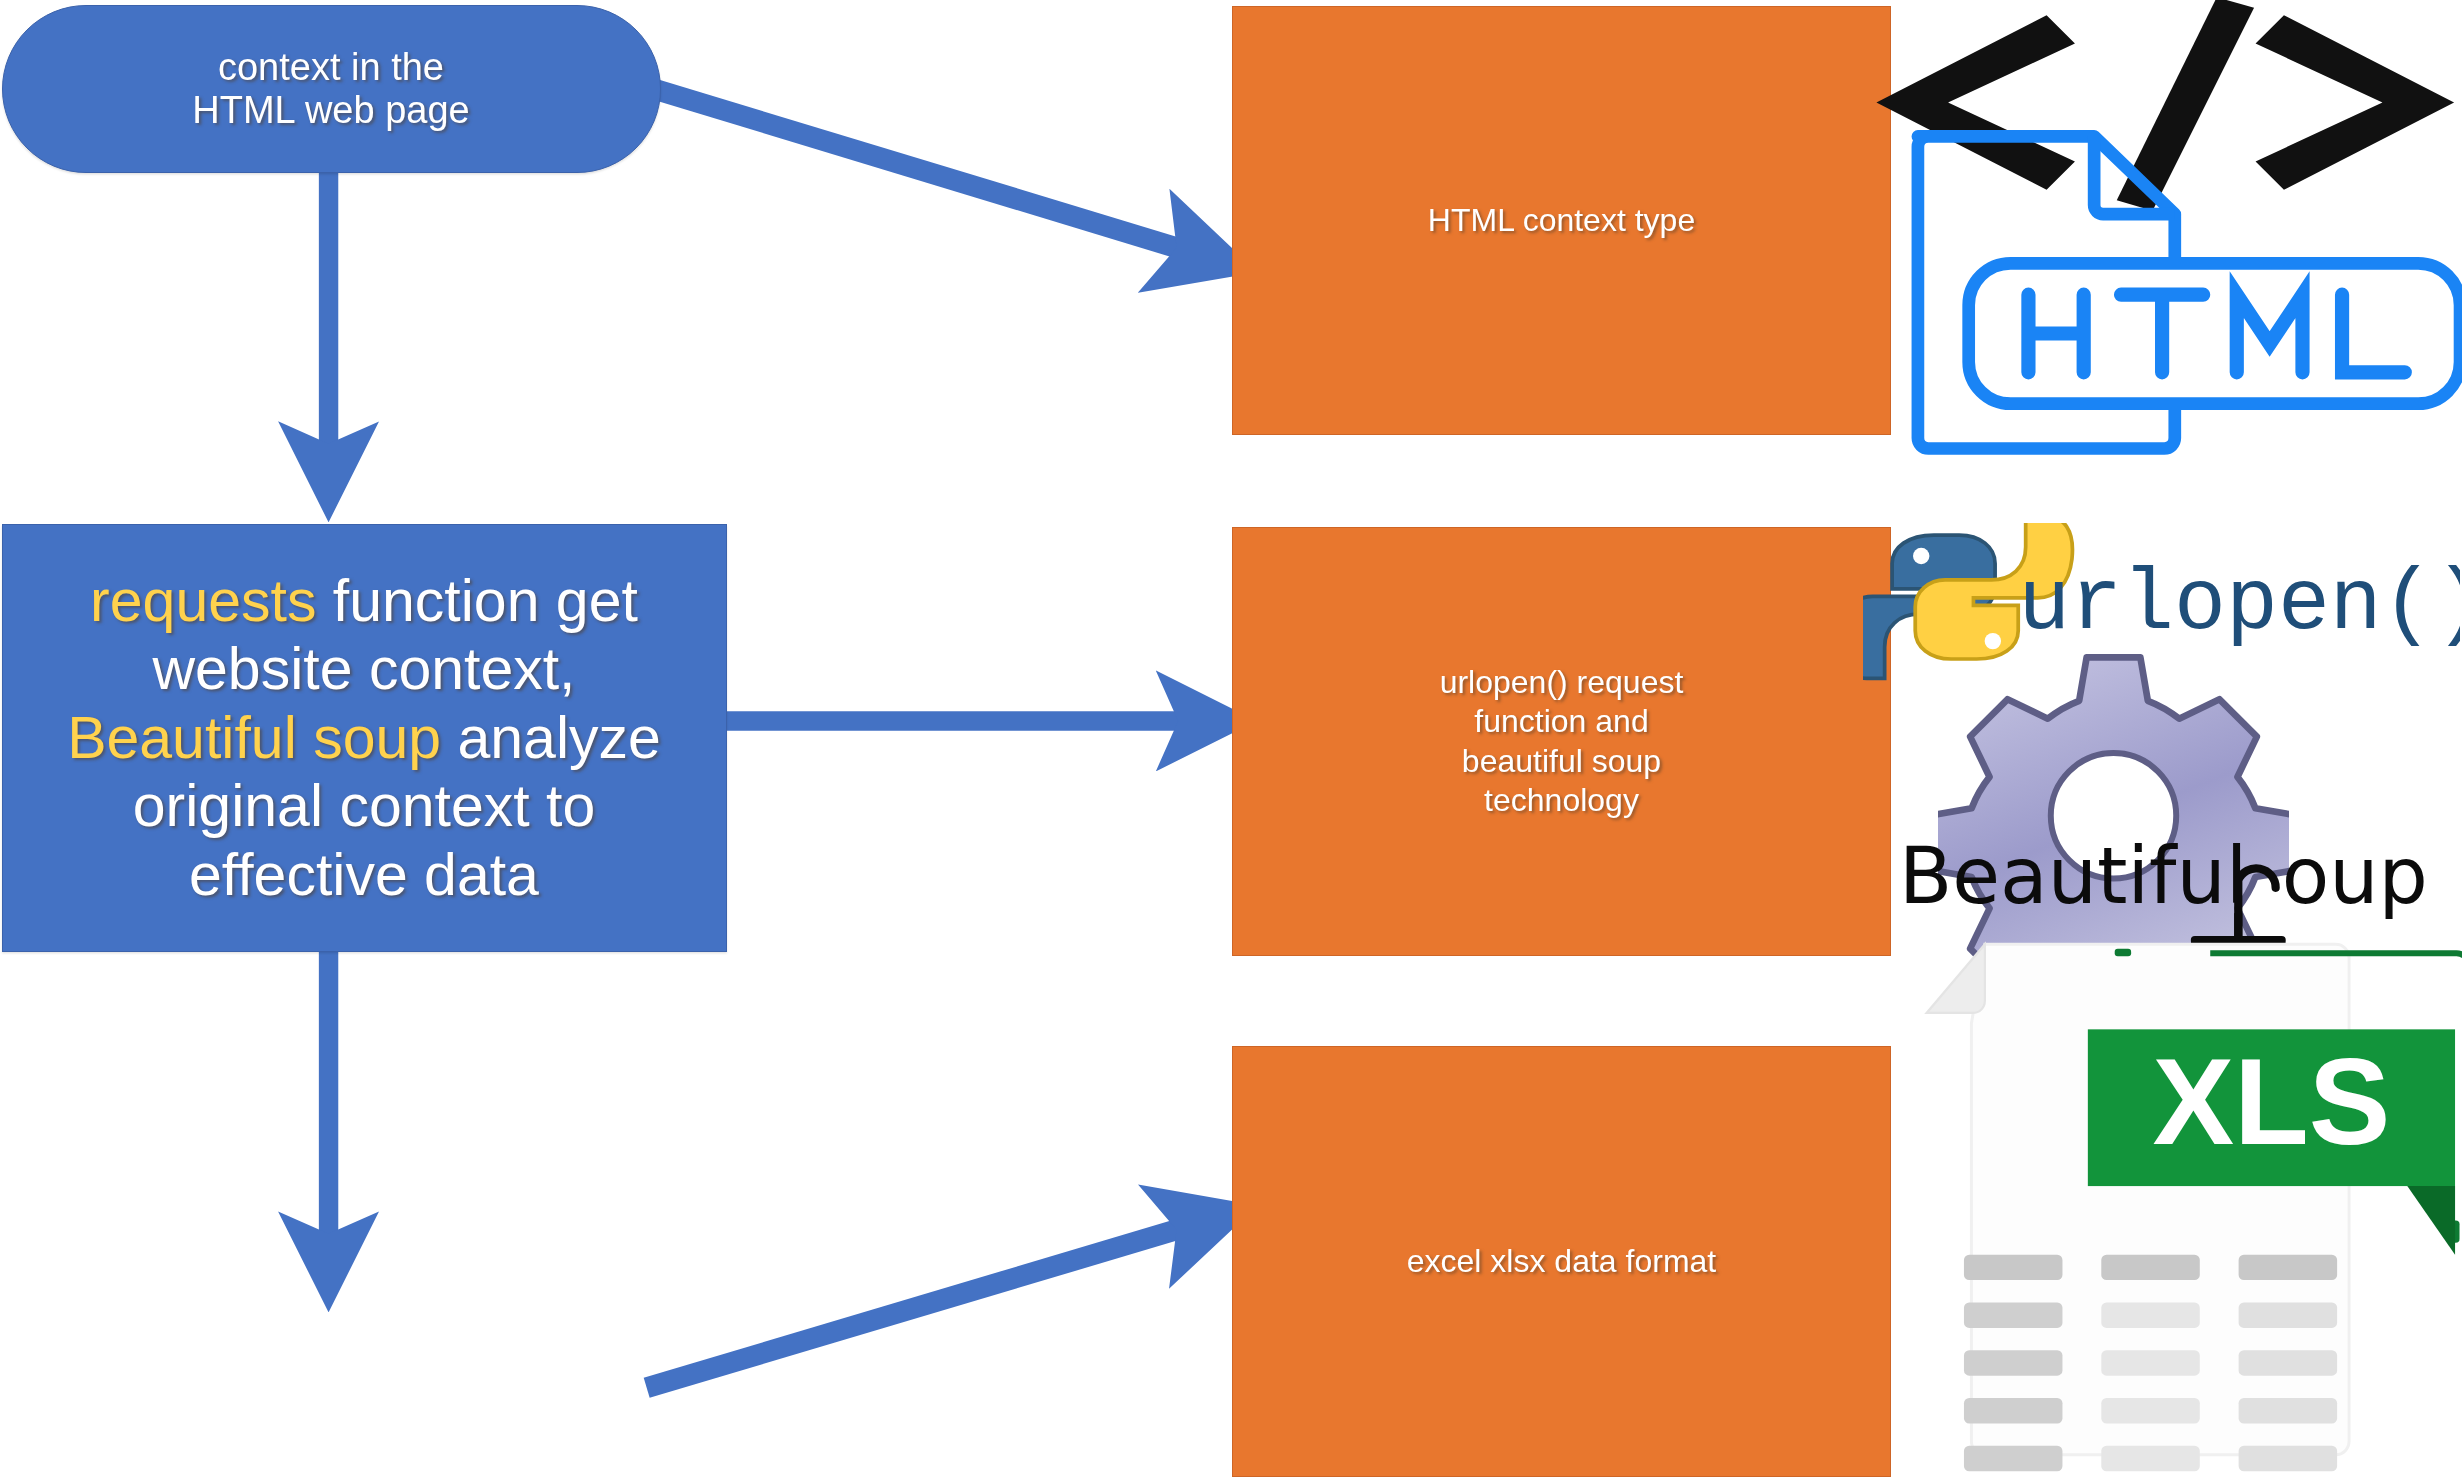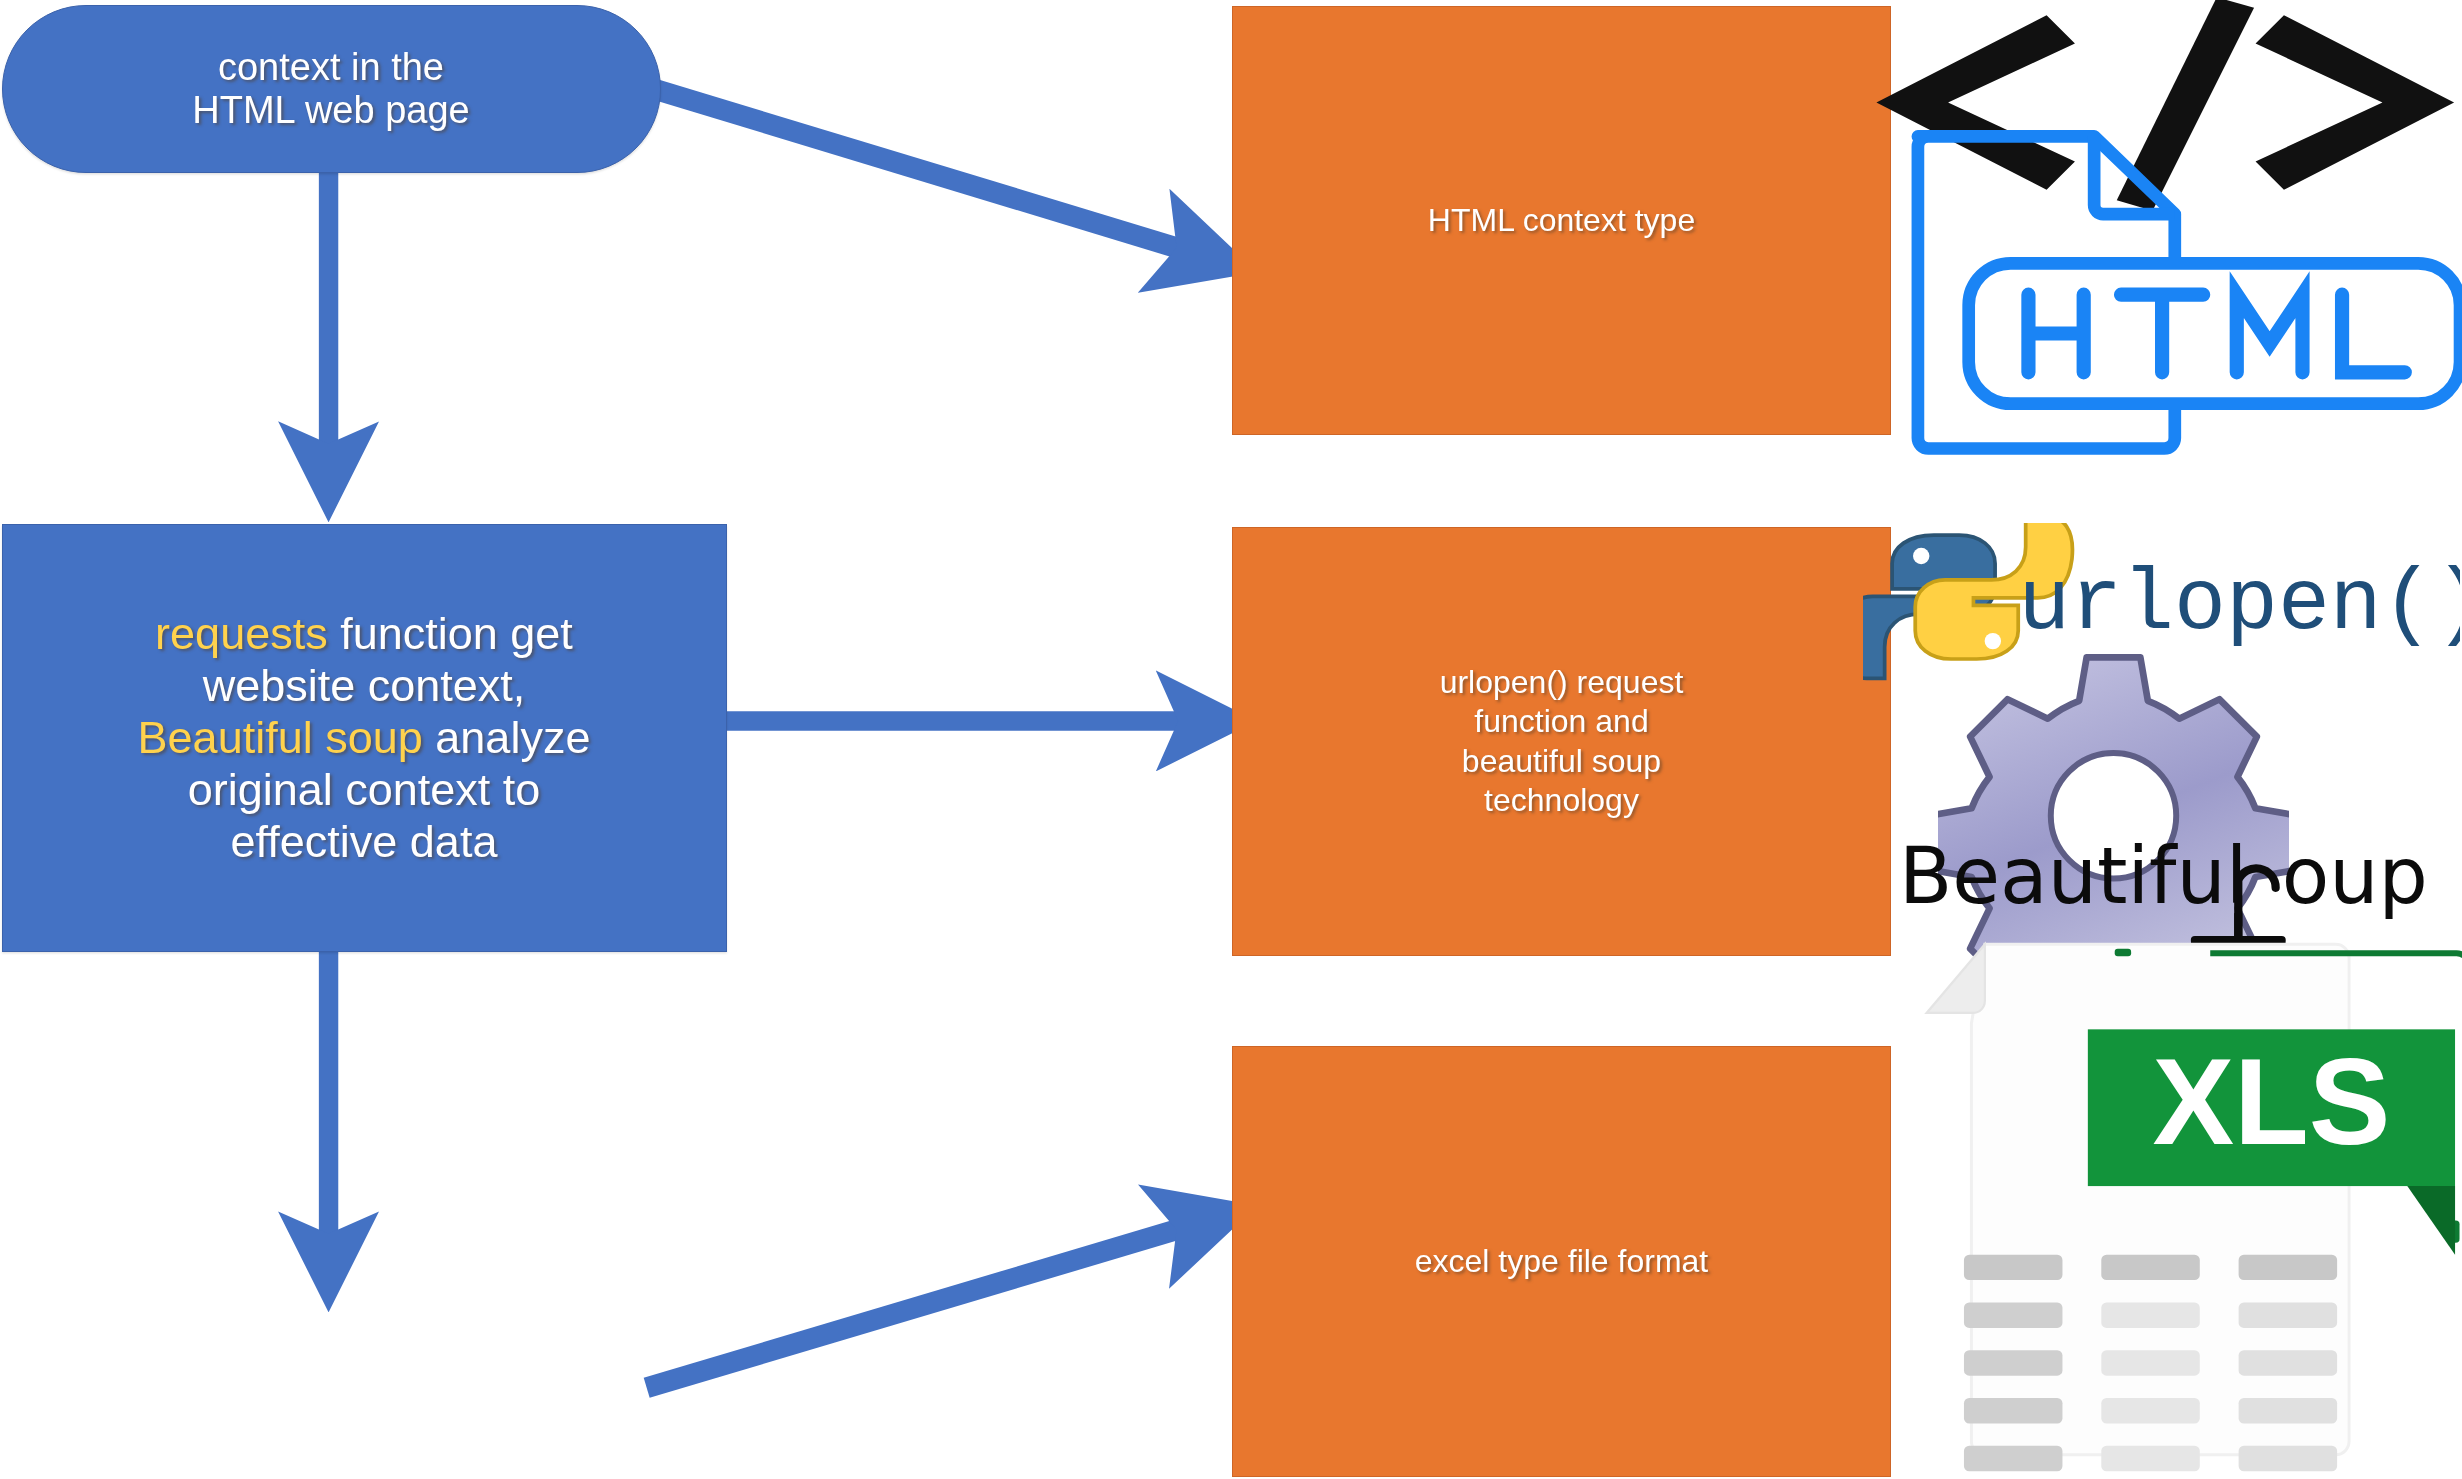--- a/index.html
+++ b/index.html
@@ -47,21 +47,21 @@
   .proc{
     position:absolute;
     background:#4472C4;
     border:1.5px solid #3B62AB;
     display:flex;
     align-items:center;
     justify-content:center;
     box-shadow:0 1.5px 2.2px rgba(0,0,0,.12);
     z-index:4;
   }
-  .proc .node-text{font-size:45px;line-height:1.16;}
+  .proc .node-text{font-size:59px;line-height:1.16;}
   .kw{color:#FFD24D;}
 
   
   .orange{
     position:absolute;
     background:#E8772E;
     border:0.7px solid #CE6526;
     display:flex;
     align-items:center;
     justify-content:center;
@@ -140,21 +140,21 @@
   </div>
 
   <div class="orange" style="left:1232px;top:527px;width:657px;height:427px;">
     <div class="node-text">urlopen() request
 function and
 beautiful soup
 technology</div>
   </div>
 
   <div class="orange" style="left:1232px;top:1046px;width:657px;height:429px;">
-    <div class="node-text">excel type file format</div>
+    <div class="node-text">excel xlsx data format</div>
   </div>
 
   <svg class="icon-layer" id="code-icon" viewBox="0 0 820 290" xmlns="http://www.w3.org/2000/svg">
     <polygon points="250,28 288,66 118,145 288,224 250,262 22,145" fill="#111111"></polygon>
     <polygon points="478,4 528,18 392,290 344,276" fill="#111111"></polygon>
     <polygon points="568,28 796,145 568,262 530,224 700,145 530,66" fill="#111111"></polygon>
   </svg>
 
   <svg class="icon-layer" id="html-file-icon" viewBox="0 0 770 470" xmlns="http://www.w3.org/2000/svg">
     <path d="M28,42 h236 l108,104 v300 a14,14 0 0 1 -14,14 h-316 a14,14 0 0 1 -14,-14 v-390 a14,14 0 0 1 14,-14 z" fill="none" stroke="#1A84F5" stroke-width="17" stroke-linejoin="round"></path>

